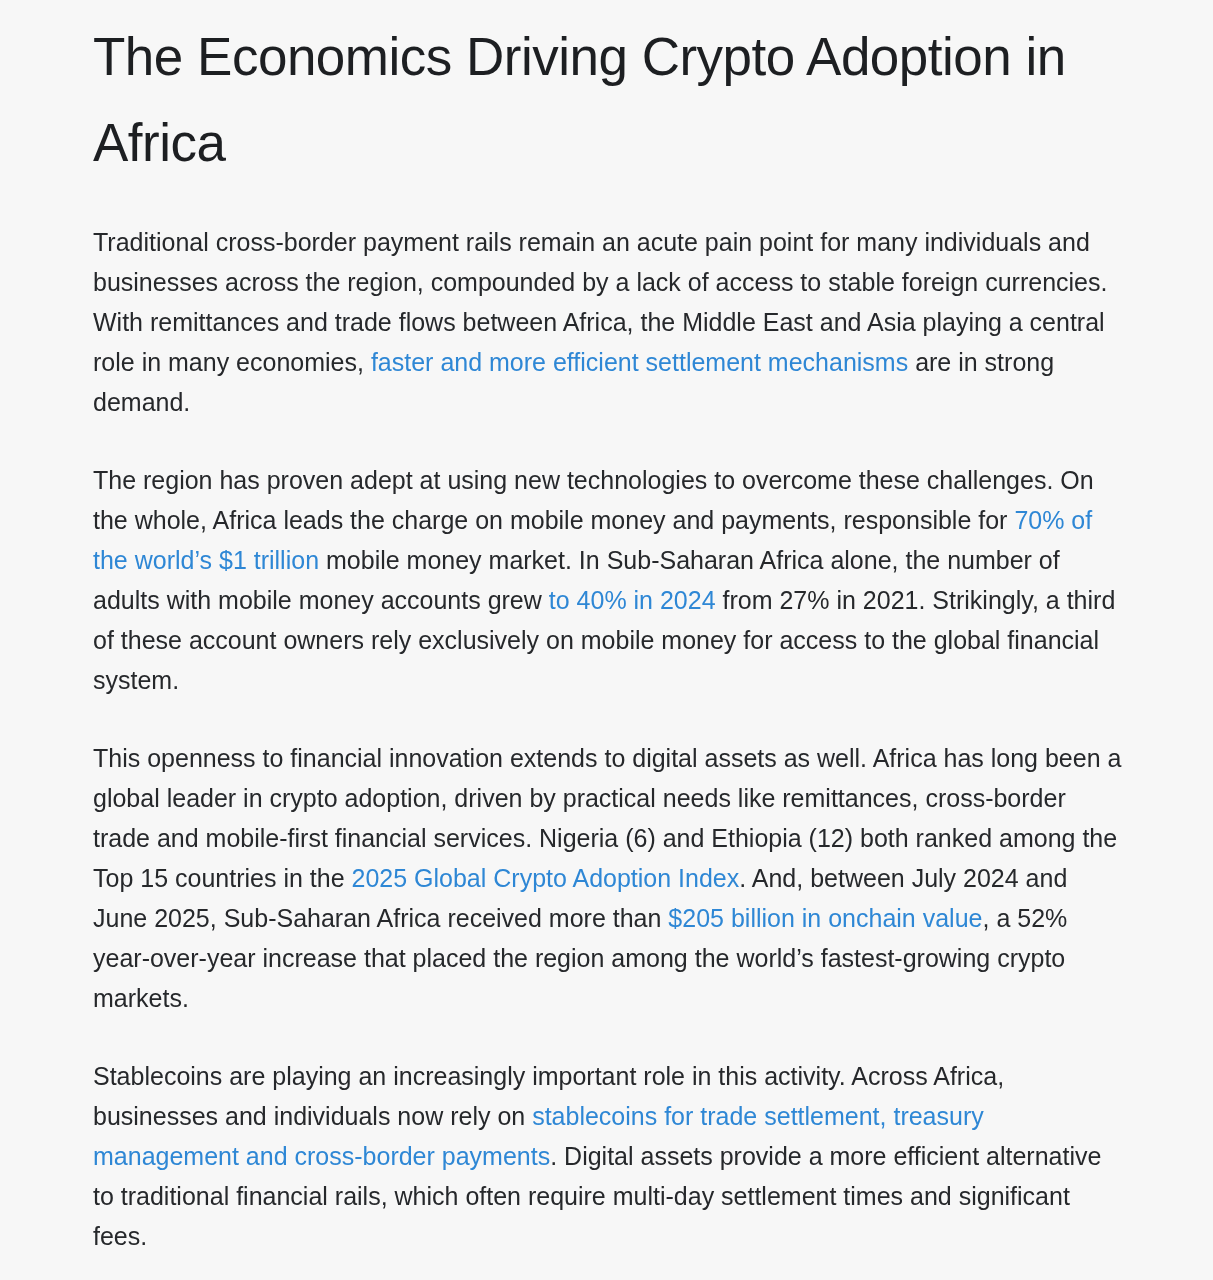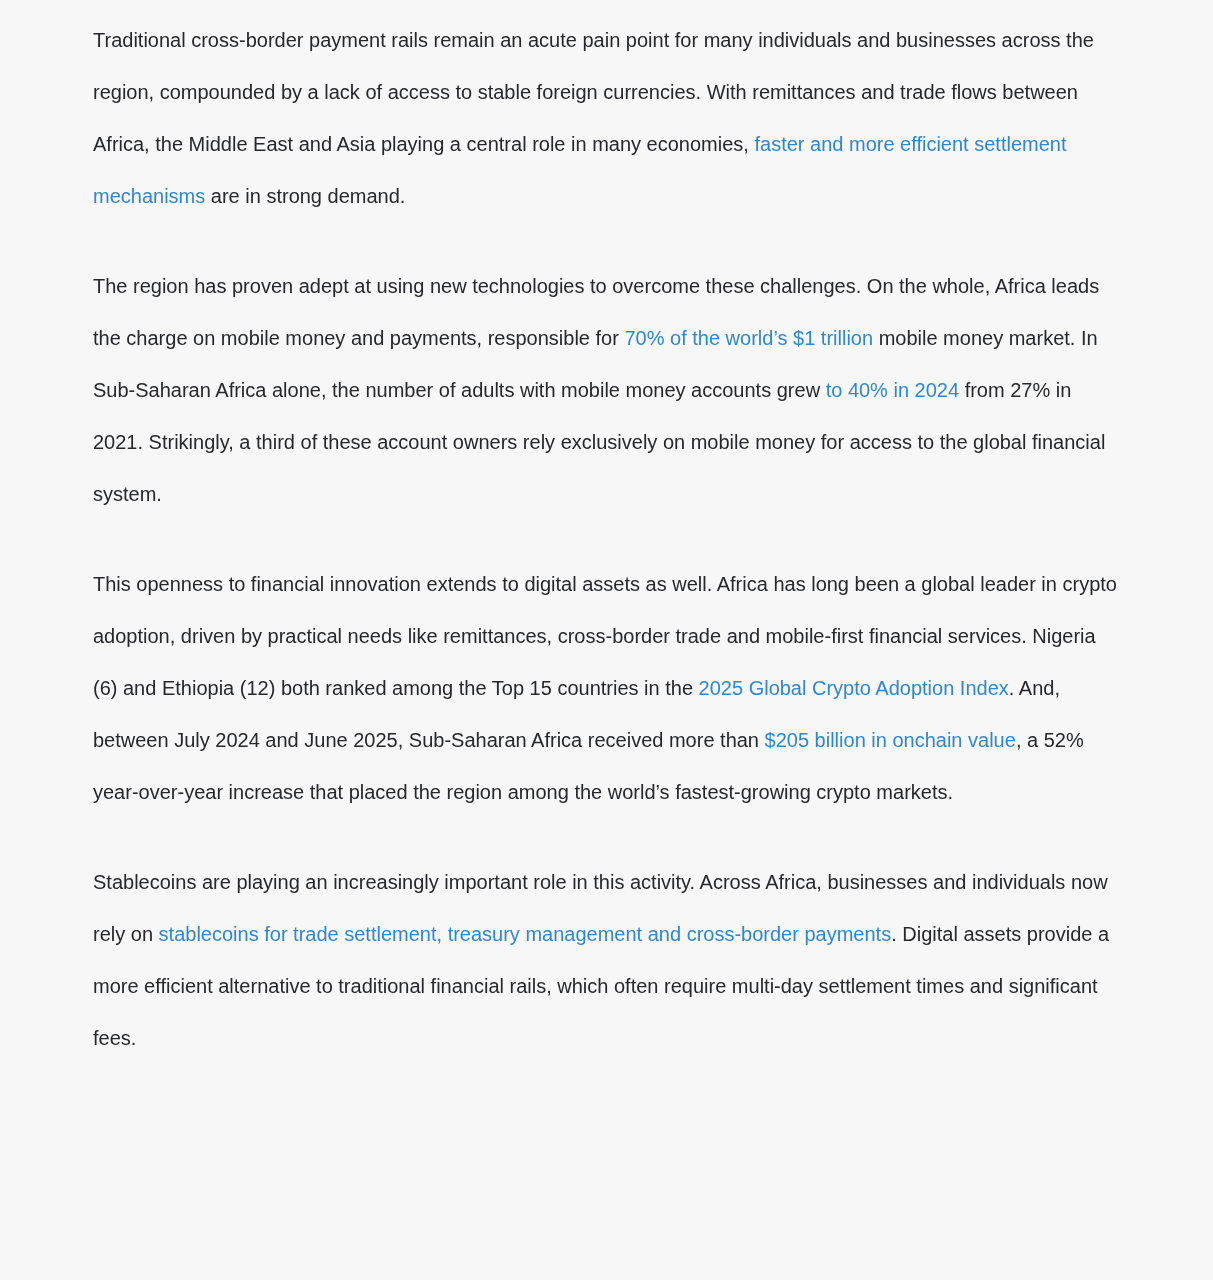--- a/index.html
+++ b/index.html
@@ -23,41 +23,42 @@
   .title {
     font-size: 53px;
     font-weight: 500;
     line-height: 86px;
     letter-spacing: -0.5px;
     margin: 0 0 36px 0;
     max-width: 1040px;
     color: #1d1f22;
   }
   .body p {
-    font-size: 20px;
-    line-height: 52px;
+    font-size: 25px;
+    line-height: 40px;
     letter-spacing: 0px;
     margin: 0 0 38px 0;
     max-width: 1032px;
     color: #26282b;
   }
   .body p:last-child {
     margin-bottom: 12px;
   }
   a.inline-link {
     color: #2e87d5;
     text-decoration: none;
     cursor: pointer;
   }
 </style>
 </head>
 <body>
 
 <main class="page">
   <article>
+    <h1 class="title">The Economics Driving Crypto Adoption in Africa</h1>
     <div class="body" id="article-body">
         <p><span>Traditional cross-border payment rails remain an acute pain point for many individuals and businesses across the region, compounded by a lack of access to stable foreign currencies. With remittances and trade flows between Africa, the Middle East and Asia playing a central role in many economies, </span><a class="inline-link" href="#">faster and more efficient settlement mechanisms</a><span> are in strong demand.</span></p>
         <p><span>The region has proven adept at using new technologies to overcome these challenges. On the whole, Africa leads the charge on mobile money and payments, responsible for </span><a class="inline-link" href="#">70% of the world’s $1 trillion</a><span> mobile money market. In Sub-Saharan Africa alone, the number of adults with mobile money accounts grew </span><a class="inline-link" href="#">to 40% in 2024</a><span> from 27% in 2021. Strikingly, a third of these account owners rely exclusively on mobile money for access to the global financial system.</span></p>
         <p><span>This openness to financial innovation extends to digital assets as well. Africa has long been a global leader in crypto adoption, driven by practical needs like remittances, cross-border trade and mobile-first financial services. Nigeria (6) and Ethiopia (12) both ranked among the Top 15 countries in the </span><a class="inline-link" href="#">2025 Global Crypto Adoption Index</a><span>. And, between July 2024 and June 2025, Sub-Saharan Africa received more than </span><a class="inline-link" href="#">$205 billion in onchain value</a><span>, a 52% year-over-year increase that placed the region among the world’s fastest-growing crypto markets.</span></p>
         <p><span>Stablecoins are playing an increasingly important role in this activity. Across Africa, businesses and individuals now rely on </span><a class="inline-link" href="#">stablecoins for trade settlement, treasury management and cross-border payments</a><span>. Digital assets provide a more efficient alternative to traditional financial rails, which often require multi-day settlement times and significant fees.</span></p>
       </div>
   </article>
 </main>
 
 </body></html>

